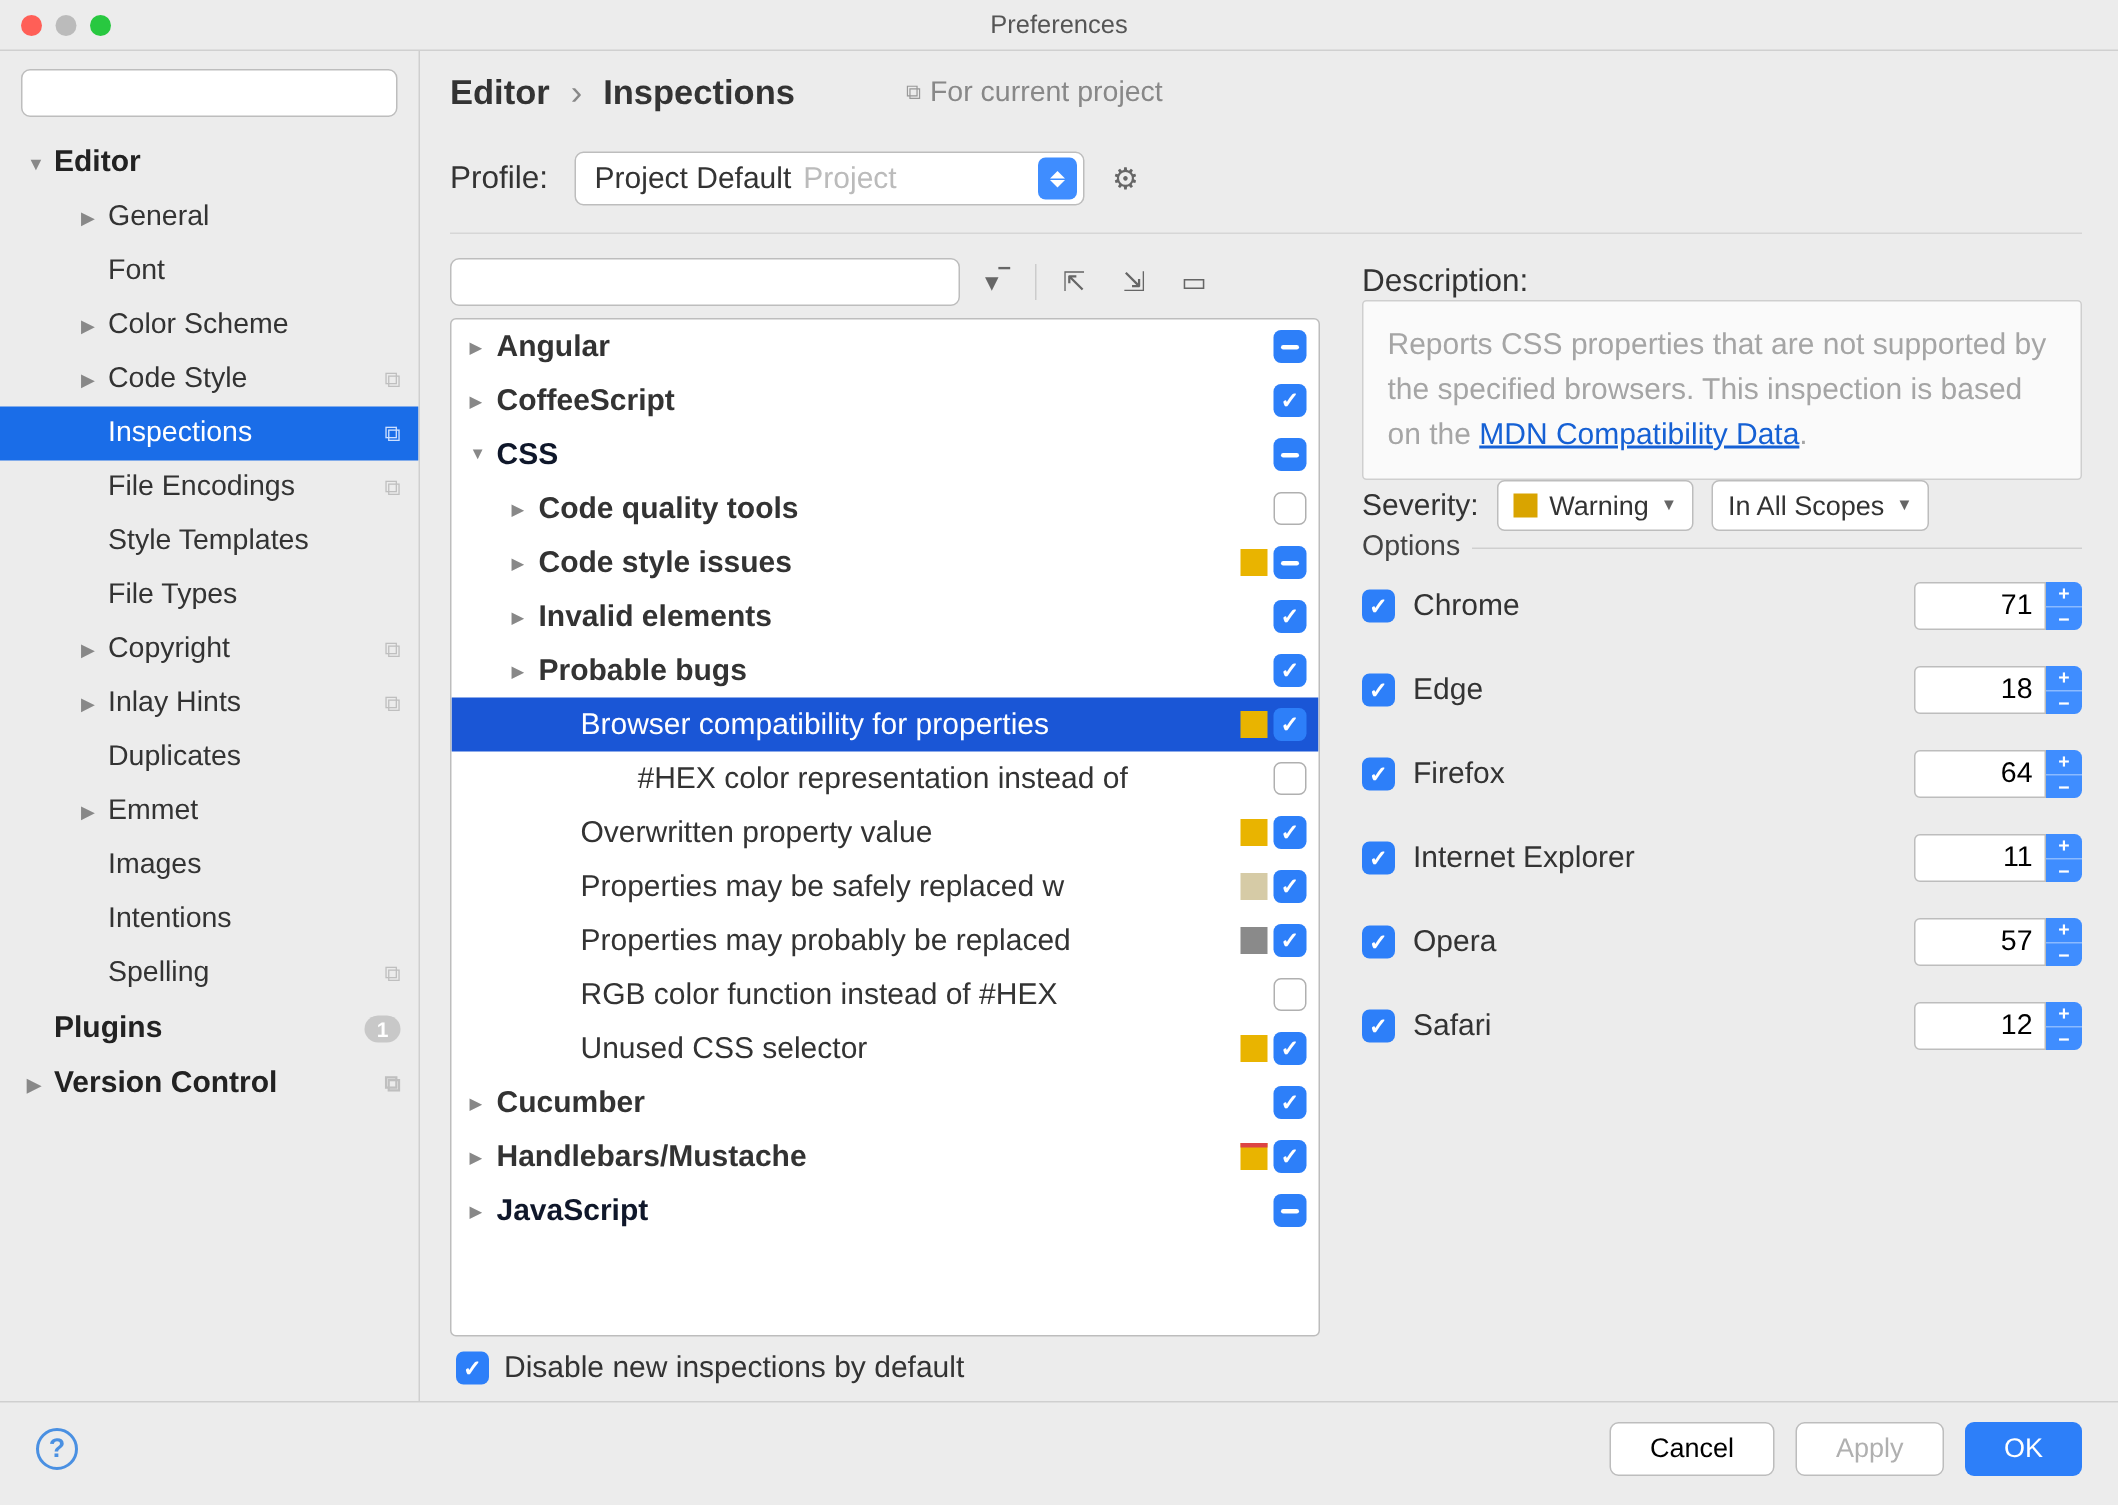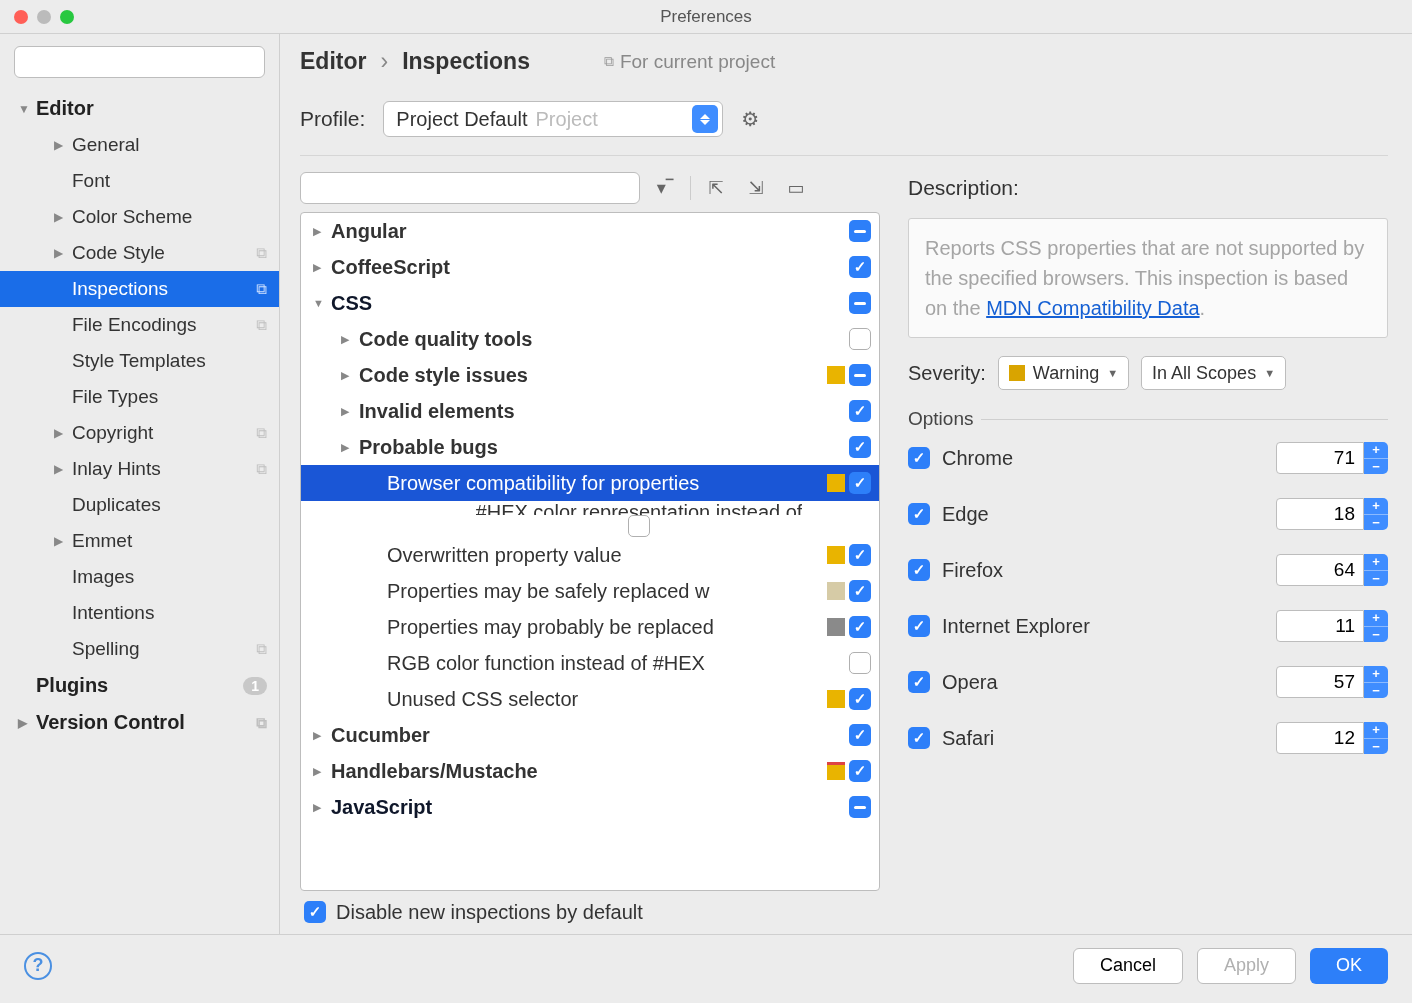--- a/index.html
+++ b/index.html
@@ -53,21 +53,21 @@
 .trow.sel{background:#1a56d6;color:#fff;}
 .trow.sel .ar{color:#fff;}
 .swatch{width:18px;height:18px;margin-right:4px;}
 .cbox{width:22px;height:22px;border-radius:5px;display:flex;align-items:center;justify-content:center;}
 .cbox.on{background:#2d7ff9;color:#fff;}
 .cbox.off{border:1.5px solid #b0b0b0;background:#fff;}
 .cbox.mixed{background:#2d7ff9;}
 .cbox.mixed::after{content:"";width:12px;height:3px;background:#fff;border-radius:2px;}
 .cbox.on::after{content:"✓";font-size:15px;font-weight:bold;}
 .below-tree{display:flex;align-items:flex-start;gap:10px;padding:10px 4px;font-size:20px;}
-.right-col{flex:1;display:flex;flex-direction:column;gap:18px;padding-top:4px;}
+.right-col{flex:1;display:flex;flex-direction:column;padding-top:4px;}
 .desc-label{font-size:21px;}
 .desc-box{border:1px solid #cfcfcf;background:#fafafa;border-radius:3px;padding:14px 16px;color:#a5a5a5;font-size:20px;line-height:1.5;}
 .desc-box a{color:#1560d4;text-decoration:underline;}
 .sev-row{display:flex;align-items:center;gap:12px;font-size:20px;}
 .dd{background:#fff;border:1px solid #bdbdbd;border-radius:5px;height:34px;padding:0 10px;display:flex;align-items:center;gap:8px;font-size:18px;}
 .dd .sw{width:16px;height:16px;background:#d9a400;}
 .dd .car{font-size:11px;color:#666;}
 .opt-fieldset{border:none;border-top:1px solid #cfcfcf;padding:0;}
 .opt-fieldset legend{padding:0 8px 0 0;font-size:19px;color:#444;}
 .opt-row{display:flex;align-items:center;padding:12px 0;gap:12px;font-size:20px;}
@@ -253,21 +253,21 @@
               <span class="ar">▶</span>
               <span class="txt">Probable bugs</span>
               <span class="cbox on"></span>
             </div>
             <div class="trow sel" style="padding-left: 68px;">
               <span class="ar"></span>
               <span class="txt">Browser compatibility for properties</span>
               <span class="swatch" style="background: rgb(233, 180, 0);"></span>
               <span class="cbox on"></span>
             </div>
-            <div class="trow" style="padding-left: 106px; flex-direction: column;">
+            <div class="trow" style="padding-left: 106px;">
               <span class="ar"></span>
               <span class="txt">#HEX color representation instead of</span>
               <span class="cbox off"></span>
             </div>
             <div class="trow" style="padding-left: 68px;">
               <span class="ar"></span>
               <span class="txt">Overwritten property value</span>
               <span class="swatch" style="background: rgb(233, 180, 0);"></span>
               <span class="cbox on"></span>
             </div>

